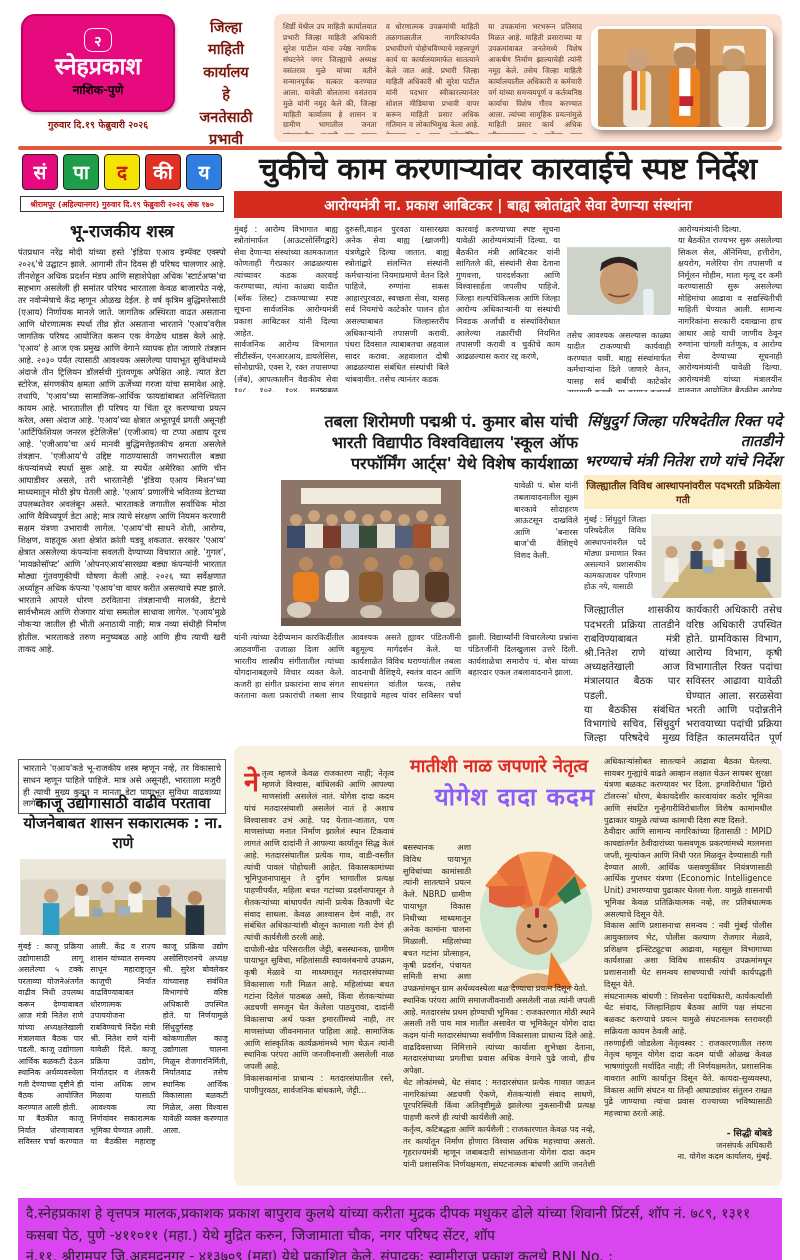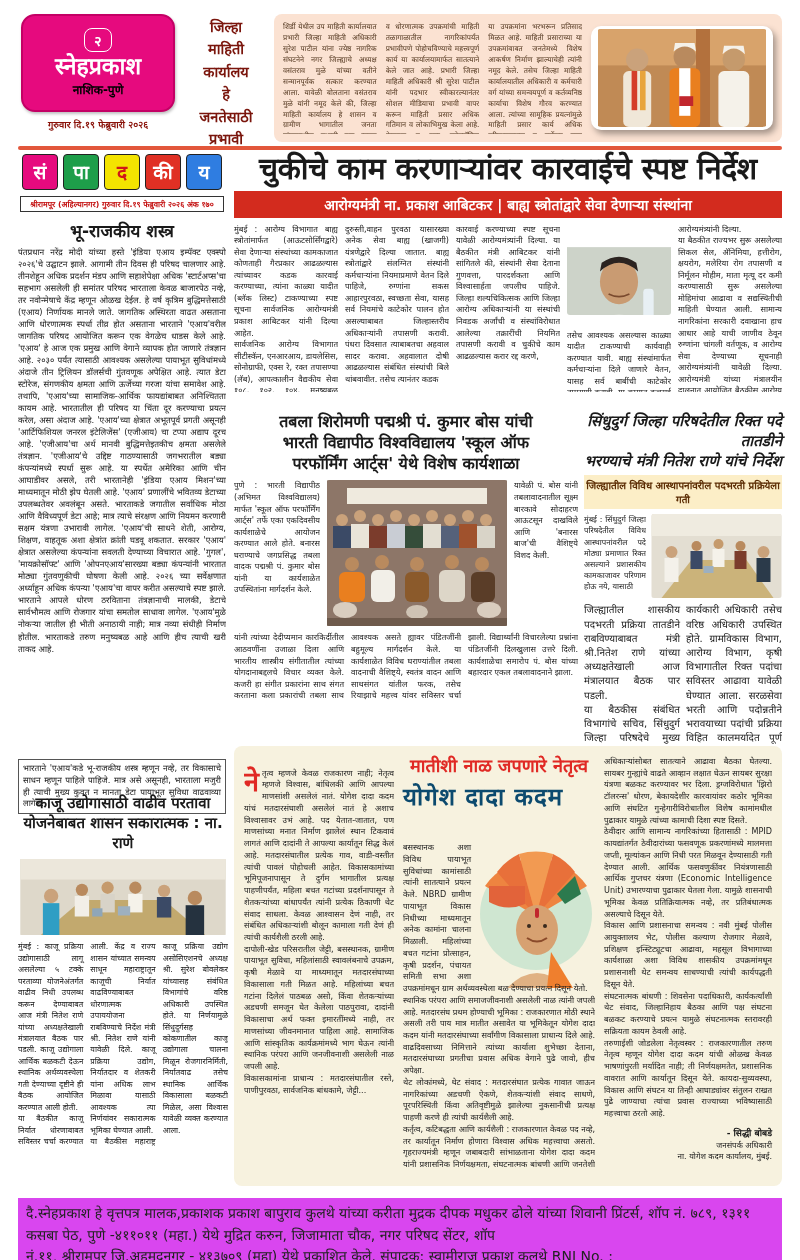--- a/index.html
+++ b/index.html
@@ -69,21 +69,21 @@
   .sd-photo{flex:1;border-radius:3px;overflow:hidden;}
   .sd-photo svg{width:100%;height:100%;display:block;}
   .sd-body{margin-top:5px;column-count:2;column-gap:6px;font-size:10px;line-height:1.42;
            text-align:justify;height:154px;overflow:hidden;white-space:pre-line;}
   
   .feature{left:234px;top:746px;width:548px;height:440px;background:#f7f2df;border-radius:8px;
            padding:10px;box-sizing:border-box;display:grid;grid-template-columns:150px 1fr 168px;gap:9px;}
   .ft-left{font-size:8.1px;line-height:1.45;text-align:justify;white-space:pre-line;overflow:hidden;}
   .dropcap{float:left;color:#e02924;font-size:27px;font-weight:800;line-height:.9;padding:2px 3px 0 0;}
   .ft-title1{color:#e02924;font-size:18px;font-weight:800;text-align:center;line-height:1.1;}
-  .ft-title2{color:#0c4a6e;font-size:24px;font-weight:800;text-align:left;letter-spacing:1px;margin:3px 0 7px;}
+  .ft-title2{color:#8b5cf6;font-size:24px;font-weight:800;text-align:right;letter-spacing:1px;margin:3px 0 7px;}
   .ft-centerbody{font-size:8.1px;line-height:1.45;text-align:justify;white-space:pre-line;overflow:hidden;height:352px;}
   .ft-photo{float:right;width:118px;height:146px;margin:0 0 4px 6px;}
   .ft-photo svg{width:100%;height:100%;display:block;}
   .ft-rightbody{font-size:8.1px;line-height:1.45;text-align:justify;white-space:pre-line;overflow:hidden;height:366px;}
   .ft-sign{text-align:right;margin-top:5px;line-height:1.4;}
   .ft-sign-name{font-weight:800;font-size:9px;}
   .ft-sign-role,.ft-sign-office{font-size:8px;}
   
   .imprint{left:18px;top:1198px;width:764px;background:#d946ef;padding:5px 8px;box-sizing:border-box;
            font-size:14px;line-height:1.55;color:#222;}
@@ -196,25 +196,24 @@
         </svg>
       </div>
       <span>तसेच आवश्यक असल्यास काळ्या यादीत टाकण्याची कार्यवाही करण्यात यावी. बाह्य संस्थांमार्फत कर्मचाऱ्यांना दिले जाणारे वेतन, यासह सर्व बाबींची काटेकोर तपासणी करावी, या कामात कुचराई करणाऱ्या व चुकीचे काम करणाऱ्या सेवा पुरवठादारांना पाठीशी घालणाऱ्या अधिकाऱ्यांवरही कारवाई करणार असल्याचे संकेत आरोग्यमंत्र्यांनी यावेळी दिले.</span>
     </div>
     <div class="lead-col">आरोग्यमंत्र्यांनी दिल्या.
 या बैठकीत राज्यभर सुरू असलेल्या सिकल सेल, ॲनिमिया, हत्तीरोग, क्षयरोग, मलेरिया रोग तपासणी व निर्मूलन मोहीम, माता मृत्यू दर कमी करण्यासाठी सुरू असलेल्या मोहिमांचा आढावा व सद्यस्थितीची माहिती घेण्यात आली. सामान्य नागरिकांना सरकारी दवाखाना हाच आधार आहे याची जाणीव ठेवून रुग्णांना चांगली वर्तणूक, व आरोग्य सेवा देण्याच्या सूचनाही आरोग्यमंत्र्यांनी यावेळी दिल्या. आरोग्यमंत्री यांच्या मंत्रालयीन दालनात आयोजित बैठकीस आरोग्य संचालक, उपसंचालक उच्चस्तरीय अधिकारी उपस्थित होते.</div>
   </div>
 </div>
 
 <div class="abs ws">
-  <div class="ws-head" style="white-space:pre-line;">तबला शिरोमणी पद्मश्री पं. कुमार बोस यांची
+  <div class="ws-head" style="white-space:pre-line;text-align:right;">तबला शिरोमणी पद्मश्री पं. कुमार बोस यांची
 भारती विद्यापीठ विश्वविद्यालय 'स्कूल ऑफ
 परफॉर्मिंग आर्ट्स' येथे विशेष कार्यशाळा</div>
   <div class="ws-row">
-    <div class="ws-side ws-left">पुणे : भारती विद्यापीठ (अभिमत विश्वविद्यालय) मार्फत 'स्कूल ऑफ परफॉर्मिंग आर्ट्स' तर्फे एका एकदिवसीय कार्यशाळेचे आयोजन करण्यात आले होते. बनारस घराण्याचे जगप्रसिद्ध तबला वादक पद्मश्री पं. कुमार बोस यांनी या कार्यशाळेत उपस्थितांना मार्गदर्शन केले.</div>
     <div class="ws-photo">
       <svg viewBox="0 0 180 146">
         <rect width="180" height="146" fill="#8d7668"></rect>
         <rect x="20" y="8" width="140" height="16" fill="#efeade"></rect>
         <g fill="#caa27b">
           <circle cx="15" cy="40" r="6"></circle>
             <circle cx="33" cy="36" r="6"></circle>
             <circle cx="51" cy="40" r="6"></circle>
             <circle cx="69" cy="36" r="6"></circle>
           <circle cx="87" cy="40" r="6"></circle>

